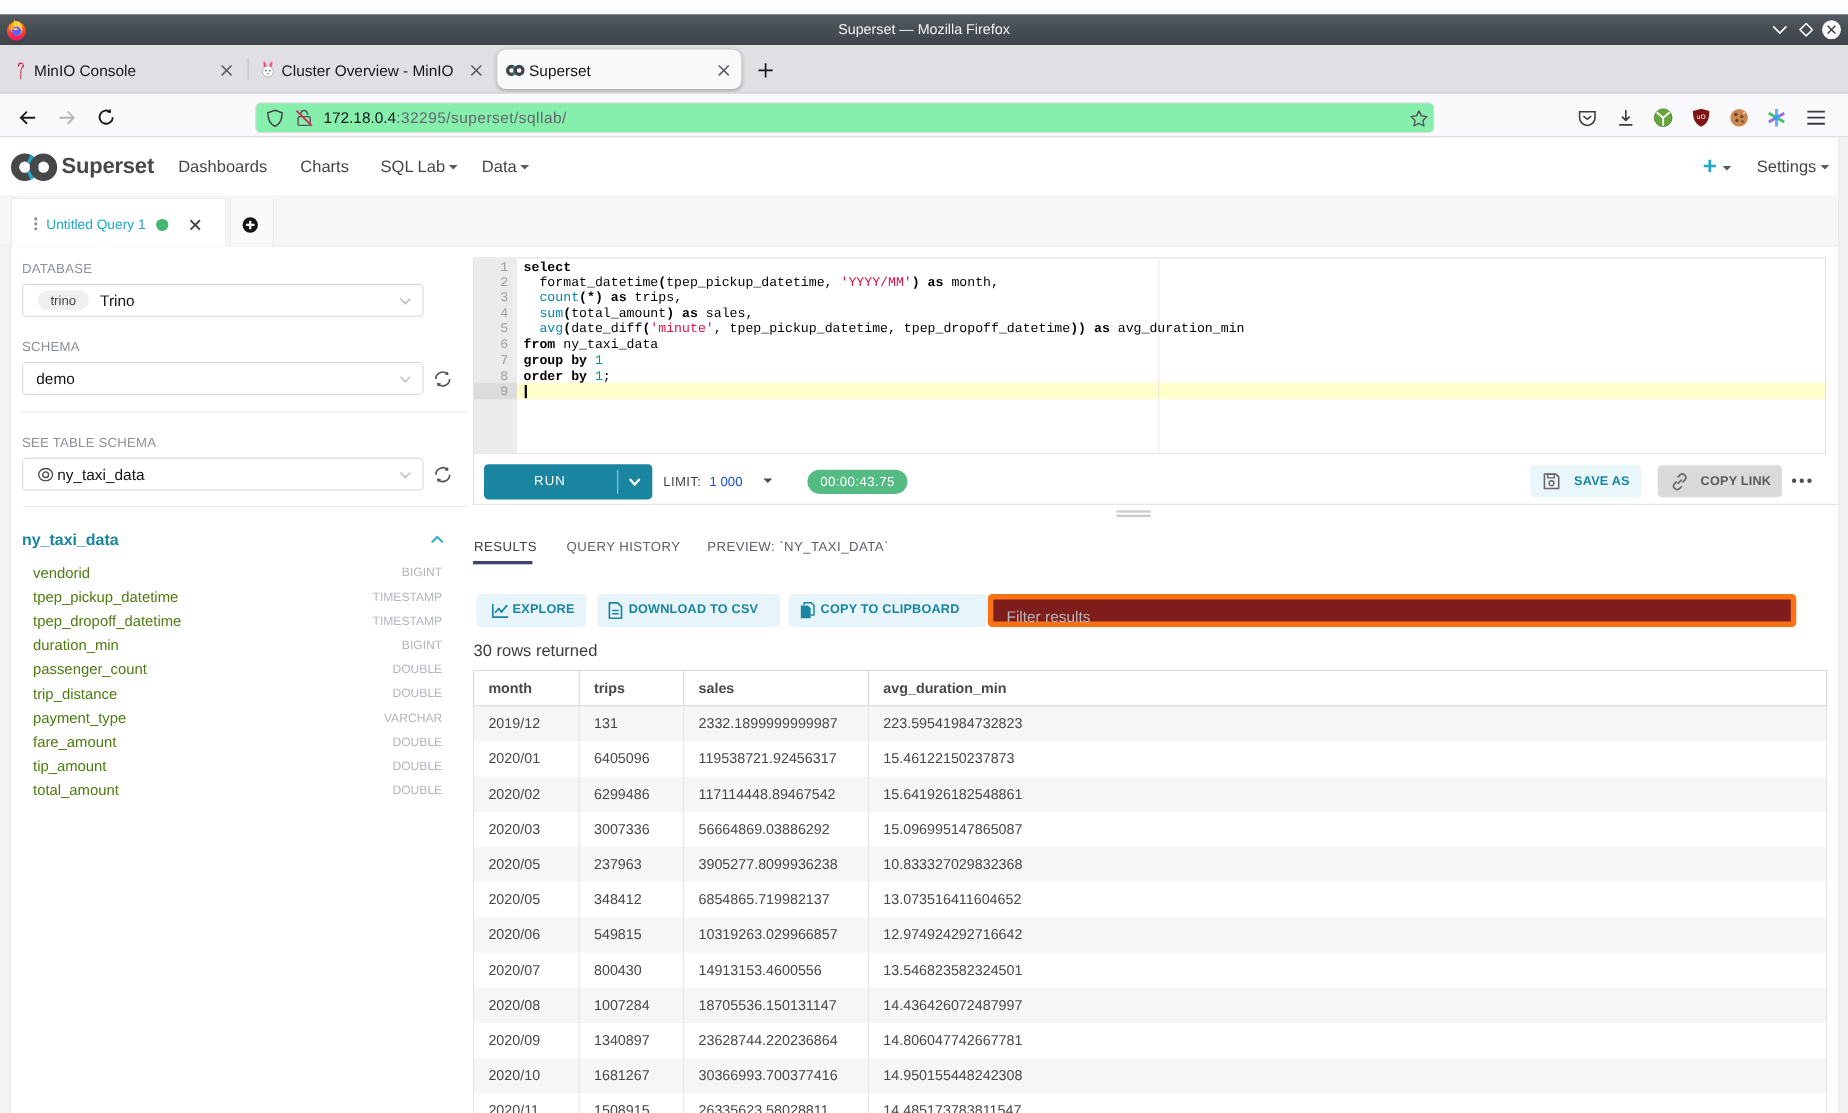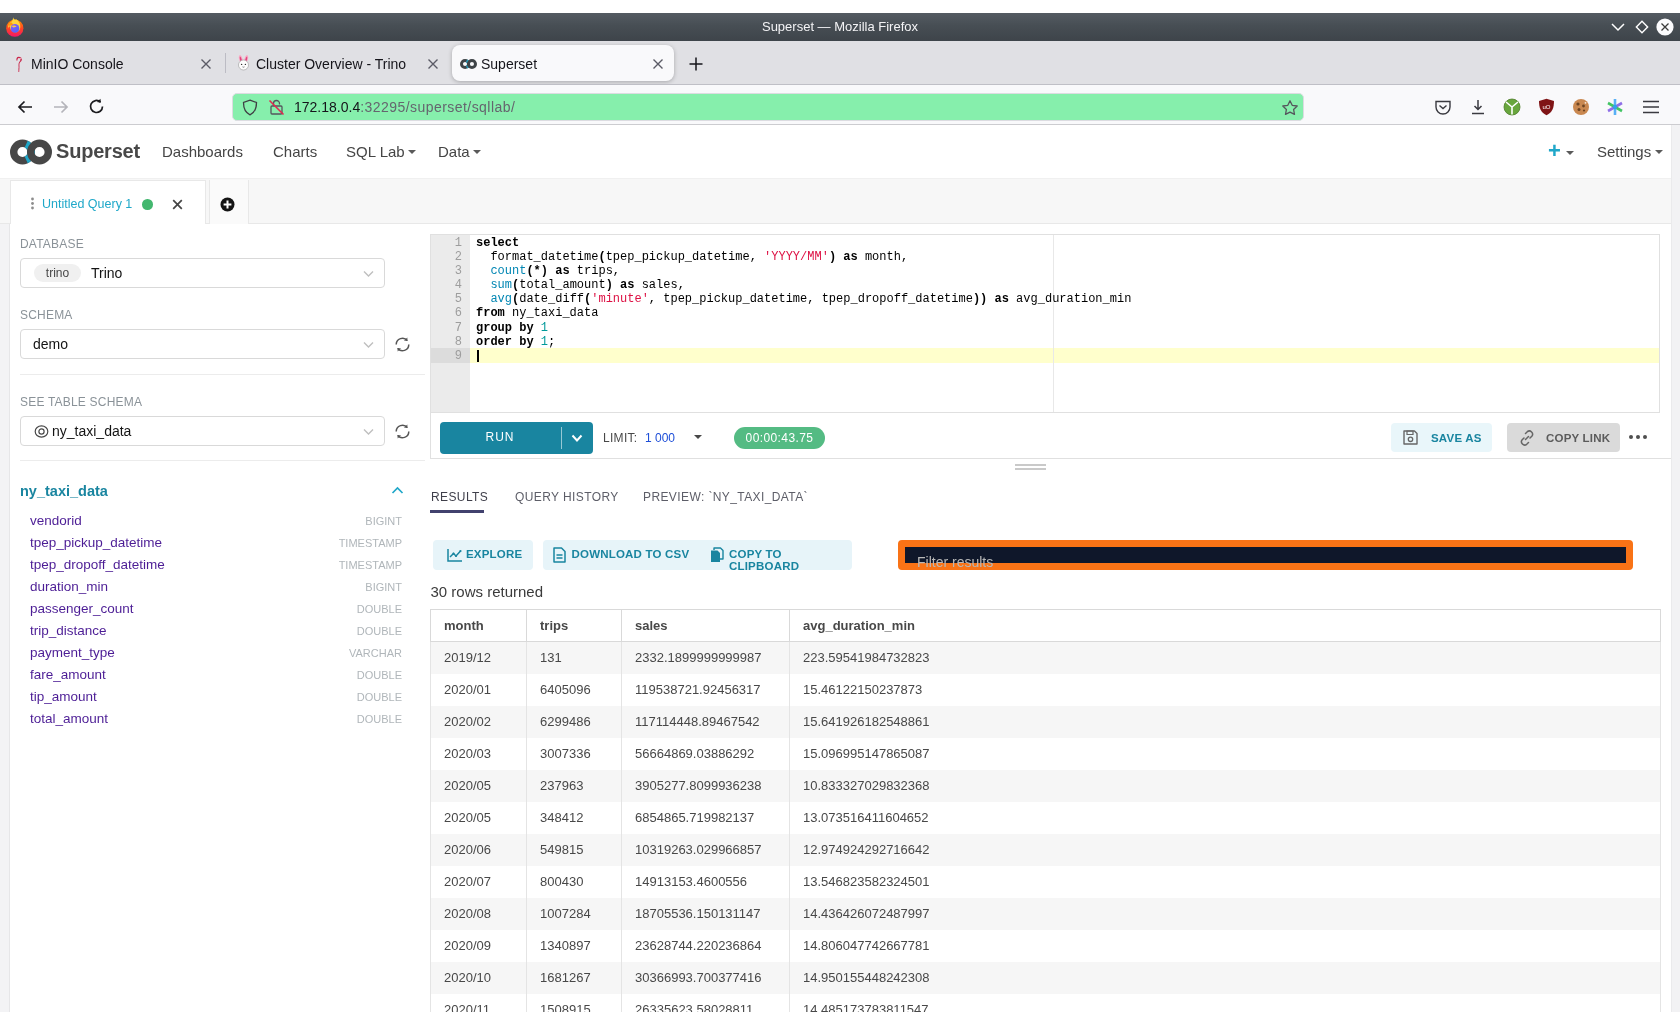--- a/index.html
+++ b/index.html
@@ -26,21 +26,21 @@
 #sqltabs { left:0; top:166px; width:1680px; height:45px; background:#f7f7f7; border-bottom:1px solid #e8e8e8; }
 #qtab { left:10px; top:1px; width:196px; height:44px; background:#fff; border:1px solid #e8e8e8; border-bottom:none; }
 #plustab { left:209px; top:1px; width:40px; height:44px; background:#fafafa; border-left:1px solid #e8e8e8; border-right:1px solid #e8e8e8; }
 
 #leftstrip { left:0; top:211px; width:10px; height:801px; background:#f3f3f5; border-right:1px solid #e6e6e8; }
 .sslabel { font-size:12px; color:#8a9298; letter-spacing:.2px; }
 .sselect { width:365px; height:30px; border:1px solid #d9d9d9; border-radius:4px; background:#fff; }
 .sseltext { font-size:14px; color:#141414; top:6px; }
 .chev { stroke:#bfbfbf; stroke-width:1.4; fill:none; }
 .divline { left:20px; width:405px; height:1px; background:#ececec; }
-.colname { font-size:13.5px; color:#4c1d95; }
+.colname { font-size:13.5px; color:#4d7c0f; }
 .coltype { font-size:11px; color:#b0b6ba; }
 
 #editor { left:430px; top:221px; width:1230px; height:179px; border:1px solid #e0e0e0; background:#fff; }
 #gutter { left:0; top:0; width:39px; height:177px; background:#ebebeb; }
 .gnum { width:31px; text-align:right; font-family:"Liberation Mono",monospace; font-size:12px; color:#9d9d9d; }
 .cline { left:45px; font-family:"Liberation Mono",monospace; font-size:12px; color:#000; white-space:pre; }
 .kw { font-weight:bold; }
 .fn { color:#0086b3; }
 .str { color:#dd1144; }
 .num { color:#009999; }
@@ -103,21 +103,21 @@
     <svg class="abs" style="left:237px;top:14px" width="13" height="16" viewBox="0 0 13 16">
       <ellipse cx="3.8" cy="4.2" rx="1.7" ry="4" transform="rotate(-14 3.8 4.2)" fill="#f8a6c2"></ellipse>
       <ellipse cx="9.2" cy="4.2" rx="1.7" ry="4" transform="rotate(14 9.2 4.2)" fill="#f8a6c2"></ellipse>
       <ellipse cx="3.8" cy="4.4" rx="0.8" ry="2.8" transform="rotate(-14 3.8 4.4)" fill="#e0447c"></ellipse>
       <ellipse cx="9.2" cy="4.4" rx="0.8" ry="2.8" transform="rotate(14 9.2 4.4)" fill="#e0447c"></ellipse>
       <circle cx="6.5" cy="10" r="5" fill="#fdfdfd" stroke="#888" stroke-width="0.5"></circle>
       <circle cx="4.6" cy="9.4" r="0.7" fill="#333"></circle>
       <circle cx="8.4" cy="9.4" r="0.7" fill="#333"></circle>
       <path d="M5.5 11.8 Q6.5 12.6 7.5 11.8" stroke="#333" stroke-width="0.6" fill="none"></path>
     </svg>
-    <div class="abs tabtxt" style="left:256px">Cluster Overview - Trino</div>
+    <div class="abs tabtxt" style="left:256px">Cluster Overview - MinIO</div>
     <svg class="abs" style="left:427px;top:17px" width="12" height="12" viewBox="0 0 12 12">
         <path d="M1.5 1.5 L10.5 10.5 M10.5 1.5 L1.5 10.5" stroke="#5b5b66" stroke-width="1.4"></path>
       </svg>
 
     <div class="abs" id="activetab"></div>
     <svg class="abs" style="left:460px;top:17px" width="17" height="12" viewBox="0 0 42 28">
       <g fill="none" stroke-width="7.4">
         <circle cx="12.5" cy="14" r="8.8" stroke="#3f4447"></circle>
         <path d="M16.2 6.02 A8.8 8.8 0 0 1 16.2 21.98" stroke="#23a1c2"></path>
         <circle cx="29.5" cy="14" r="8.8" stroke="#3f4447"></circle>
@@ -367,28 +367,28 @@
         </svg>
       <div class="abs" style="left:33px;top:8px">EXPLORE</div>
     </div>
     <div class="abs btnblue" style="left:112.5px;top:81px;width:166px">
       <svg class="abs" style="left:9px;top:7px" width="15" height="16" viewBox="0 0 15 16">
           <path d="M2 1 h7.5 L13 4.5 V15 H2 z" stroke="#1985a0" stroke-width="1.5" fill="none" stroke-linejoin="round"></path>
           <path d="M4.5 8 h6 M4.5 11 h6" stroke="#1985a0" stroke-width="1.3"></path>
         </svg>
       <div class="abs" style="left:29px;top:8px">DOWNLOAD TO CSV</div>
     </div>
-    <div class="abs btnblue" style="left:270px;top:81px;width:152px">
+    <div class="abs btnblue" style="left:287px;top:81px;width:180px">
       <svg class="abs" style="left:9px;top:7px" width="16" height="16" viewBox="0 0 16 16">
           <path d="M5 3 V1 h6.5 L14 3.5 V12 H11" stroke="#1985a0" stroke-width="1.4" fill="none" stroke-linejoin="round"></path>
           <path d="M2 3.5 h6.5 L11 6 V15 H2 z" fill="#1985a0"></path>
         </svg>
       <div class="abs" style="left:29px;top:8px">COPY TO CLIPBOARD</div>
     </div>
-    <div class="abs" style="left:468px;top:81px;width:735px;height:30px;border:7px solid #f97316;border-radius:4px;background:#0f172a">
+    <div class="abs" style="left:468px;top:81px;width:735px;height:30px;border:5px solid #f97316;border-radius:4px;background:#7f1d1d">
       <div class="abs" style="left:12px;top:7px;font-size:14px;color:#b8b8b8">Filter results</div>
     </div>
     <div class="abs" style="left:0.5px;top:124px;font-size:15px;color:#3b3b3b">30 rows returned</div>
     <table class="res abs" style="left:0;top:150px">
       <colgroup>
           <col style="width:96px">
           <col style="width:95px">
           <col style="width:168px">
           <col style="width:871px">
         </colgroup>

